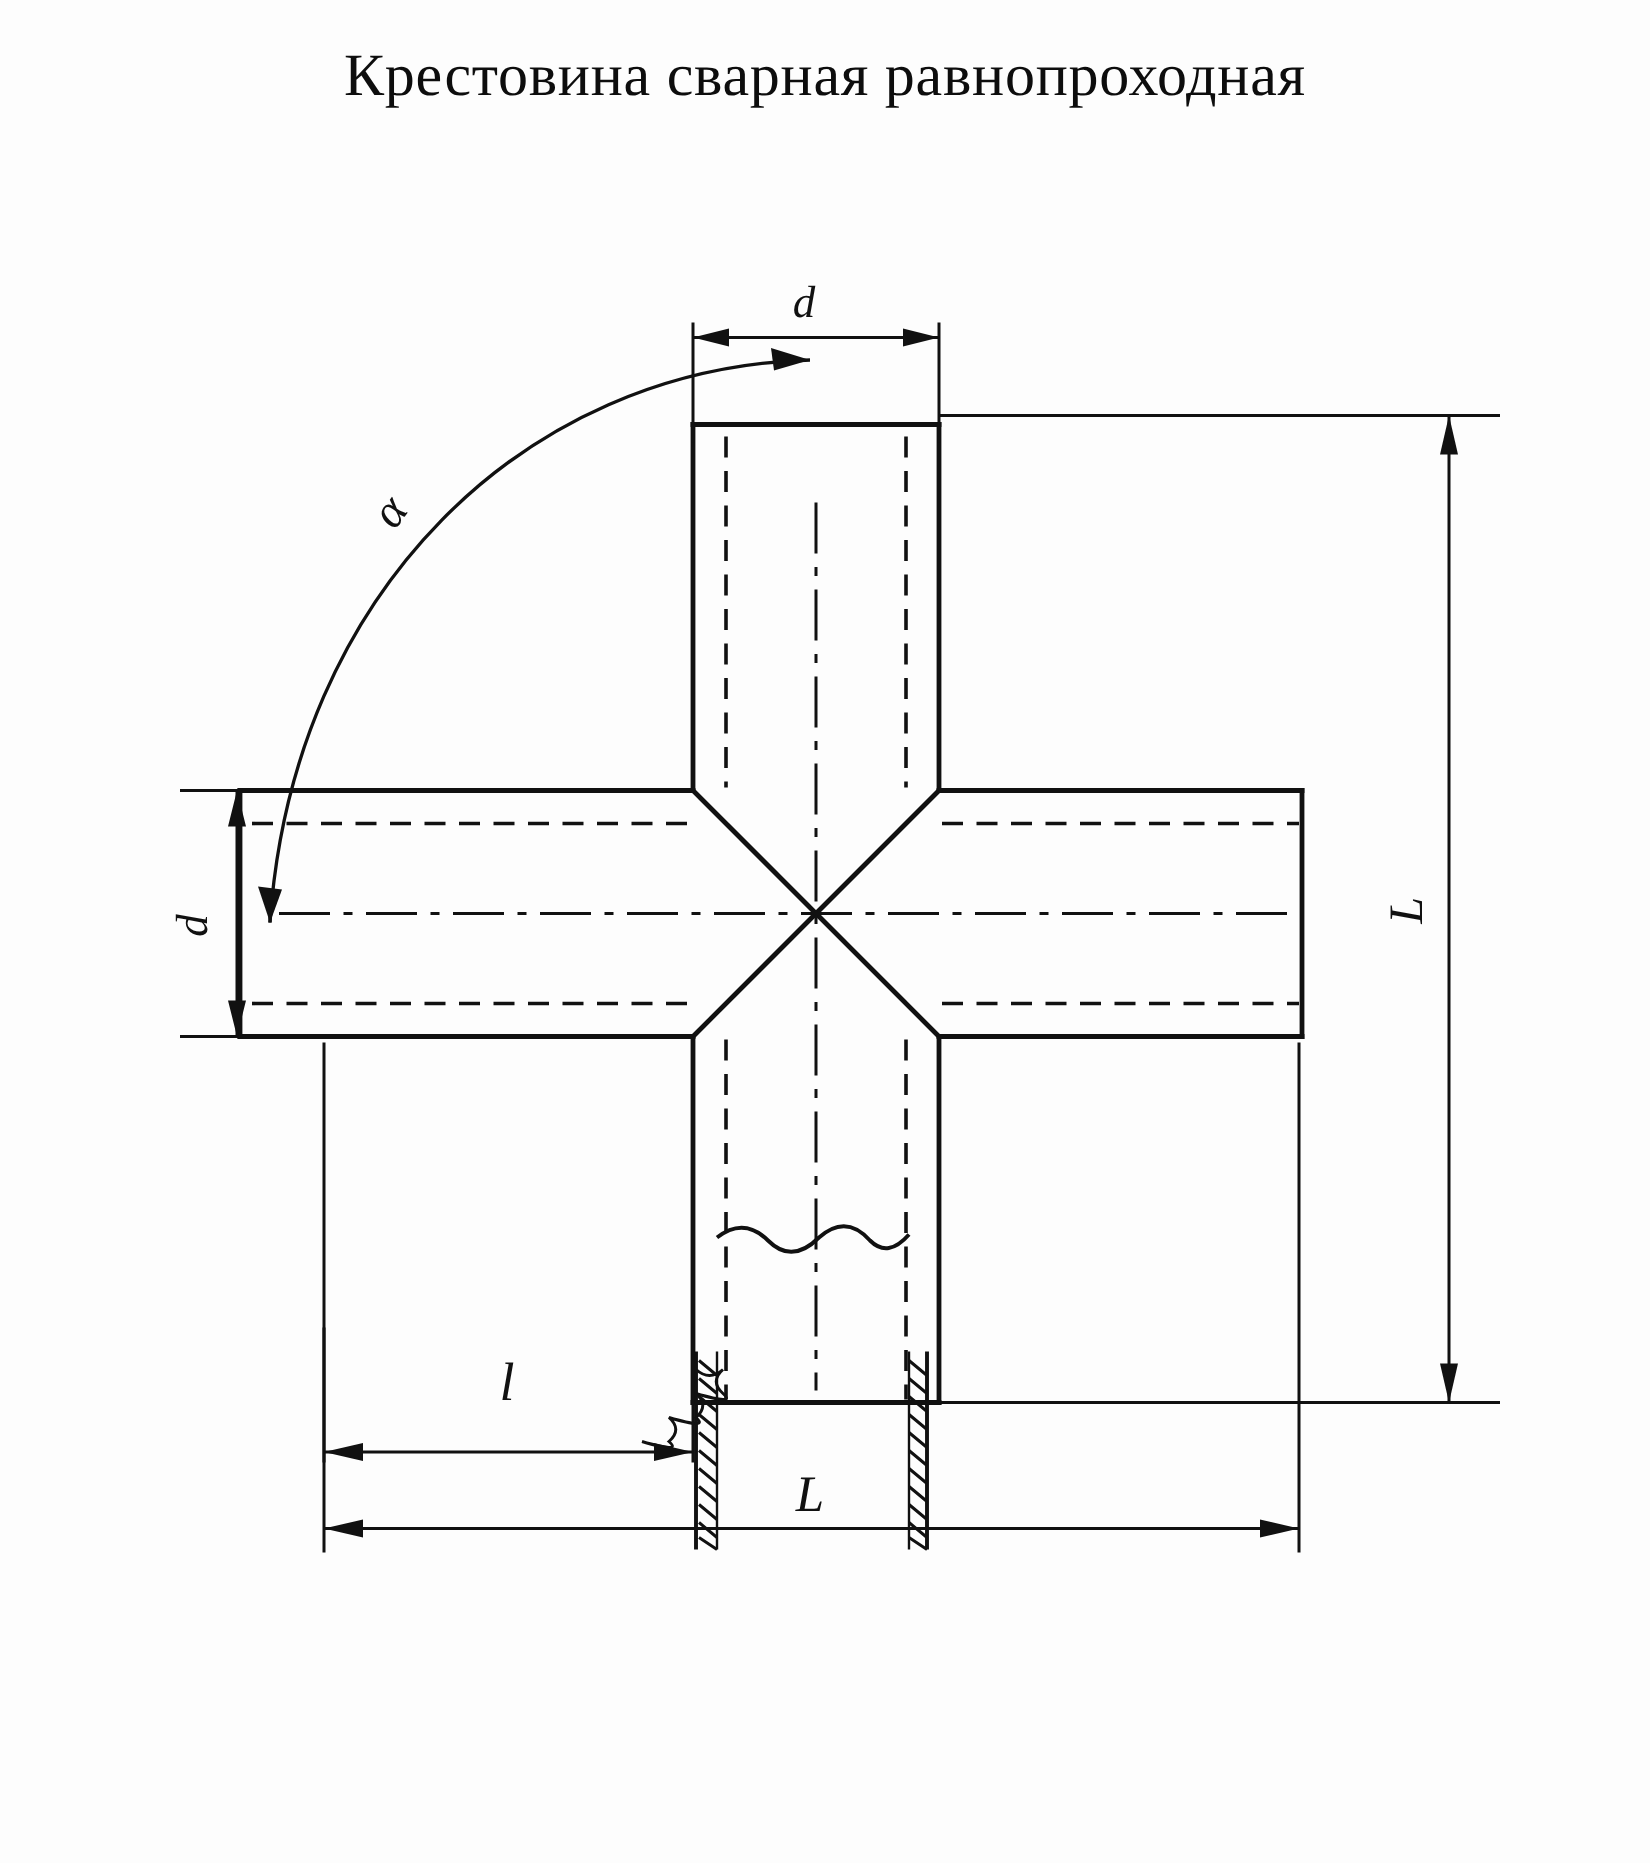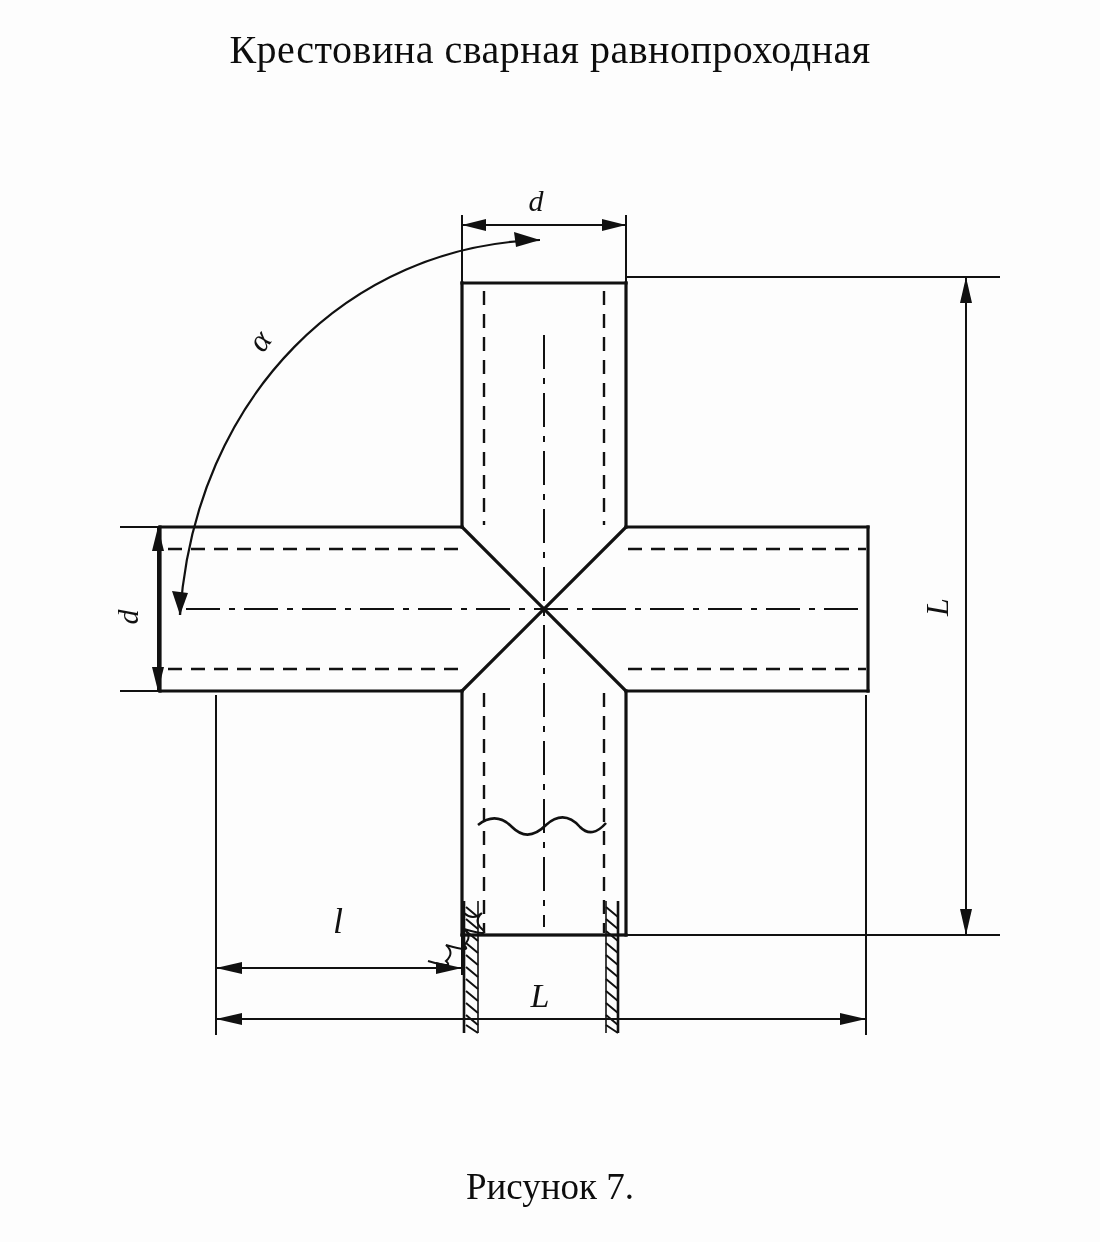--- a/index.html
+++ b/index.html
@@ -177,15 +177,14 @@
         <path d="M540 145 C 350 150, 195 300, 180 520"></path>
         <path d="M540 145 L514 137 L516 152 Z" fill="#111111" stroke="none"></path>
         <path d="M180 520 L172 496 L188 498 Z" fill="#111111" stroke="none"></path>
         <path d="M180 520 L180 510"></path>
       </g>
       <text class="lbl" x="268" y="252" font-size="32" text-anchor="middle" transform="rotate(-54 268 252)">α</text>
 
     </svg>
   </div>
 
-  <div id="caption">Рисунок 7.</div>
 
 </div>
 
 </body></html>

